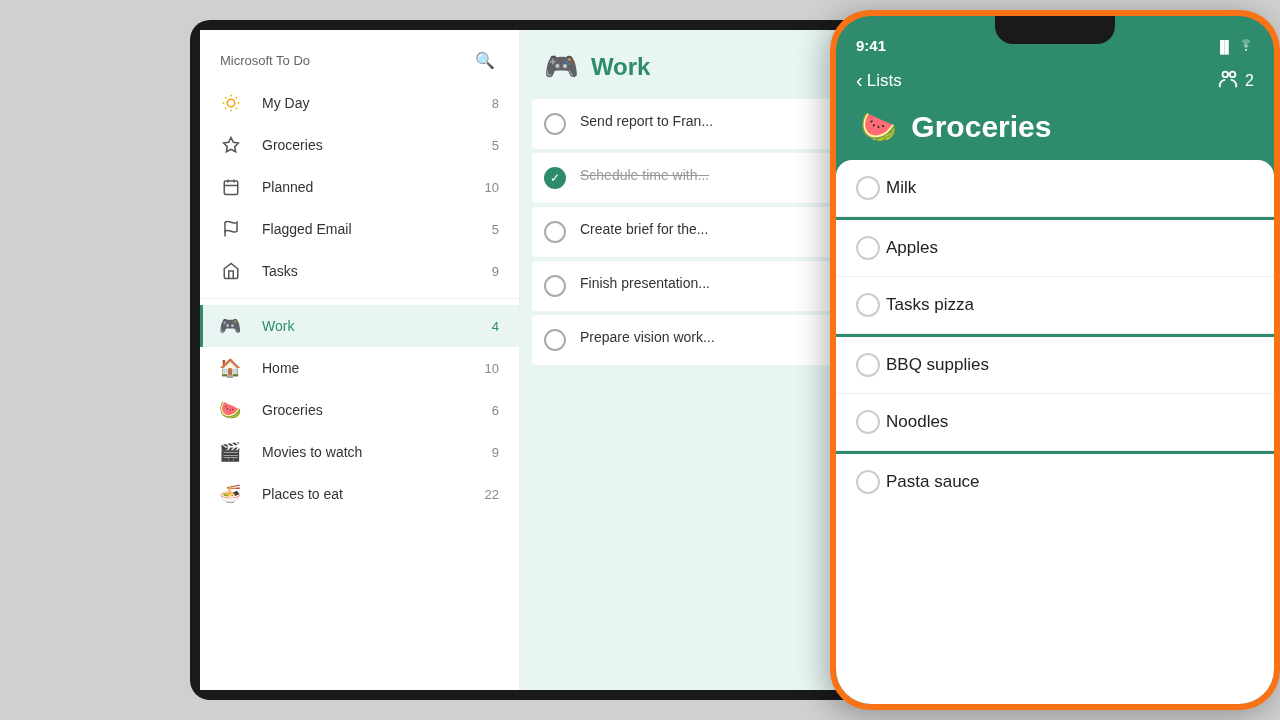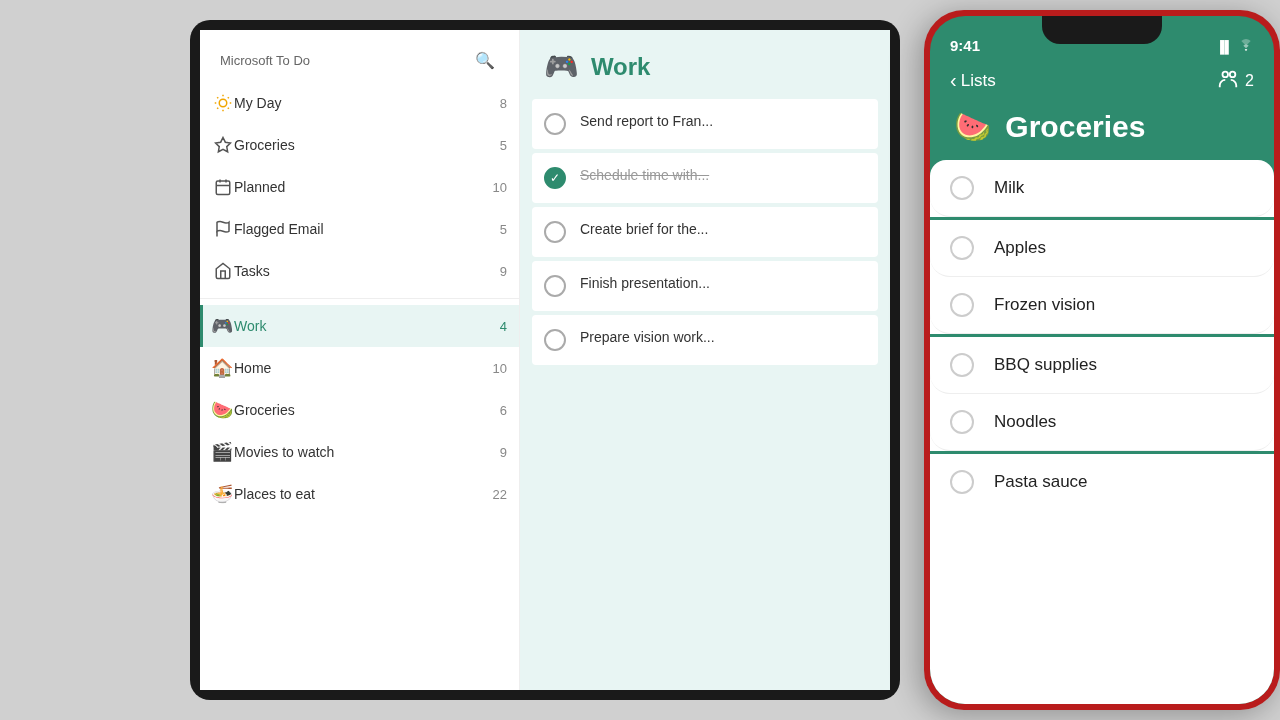--- a/index.html
+++ b/index.html
@@ -99,22 +99,22 @@
       align-items: center;
       justify-content: center;
       cursor: pointer;
       color: #555;
       font-size: 16px;
     }
 
     .nav-item {
       display: flex;
       align-items: center;
-      padding: 10px 12px;
-      gap: 0;
+      padding: 10px 20px;
+      gap: 20px;
       cursor: pointer;
       position: relative;
     }
 
     .nav-item.active {
       background: #e8f5f3;
     }
 
     .nav-item.active::left {
       content: '';
@@ -231,23 +231,23 @@
     .task-text.strikethrough {
       text-decoration: line-through;
       color: #999;
     }
 
     
     .phone {
       position: absolute;
       right: 0;
       top: 10px;
-      width: 356px;
+      width: 450px;
       height: 700px;
-      background: #b91c1c;
+      background: #f97316;
       border-radius: 40px;
       overflow: hidden;
       box-shadow: -5px 5px 30px rgba(0,0,0,0.3);
     }
 
     .phone-screen {
       position: absolute;
       left: 6px;
       top: 6px;
       right: 6px;
@@ -346,25 +346,24 @@
       flex: 1;
       background: white;
       border-radius: 16px 16px 0 0;
       overflow-y: auto;
       margin: 0 0 0 0;
     }
 
     .grocery-item {
       display: flex;
       align-items: center;
-      gap: 20px;
+      gap: 6px;
       padding: 16px 20px;
       border-bottom: 1px solid #eee;
       cursor: pointer;
-      border-radius: 20px;
     }
 
     .grocery-item:last-child {
       border-bottom: none;
     }
 
     .grocery-circle {
       width: 24px;
       height: 24px;
       border-radius: 50%;
@@ -574,21 +573,21 @@
         <div class="grocery-circle"></div>
         <span class="grocery-text">Milk</span>
       </div>
       <div class="grocery-divider"></div>
       <div class="grocery-item">
         <div class="grocery-circle"></div>
         <span class="grocery-text">Apples</span>
       </div>
       <div class="grocery-item">
         <div class="grocery-circle"></div>
-        <span class="grocery-text">Frozen vision</span>
+        <span class="grocery-text">Tasks pizza</span>
       </div>
       <div class="grocery-divider"></div>
       <div class="grocery-item">
         <div class="grocery-circle"></div>
         <span class="grocery-text">BBQ supplies</span>
       </div>
       <div class="grocery-item">
         <div class="grocery-circle"></div>
         <span class="grocery-text">Noodles</span>
       </div>

